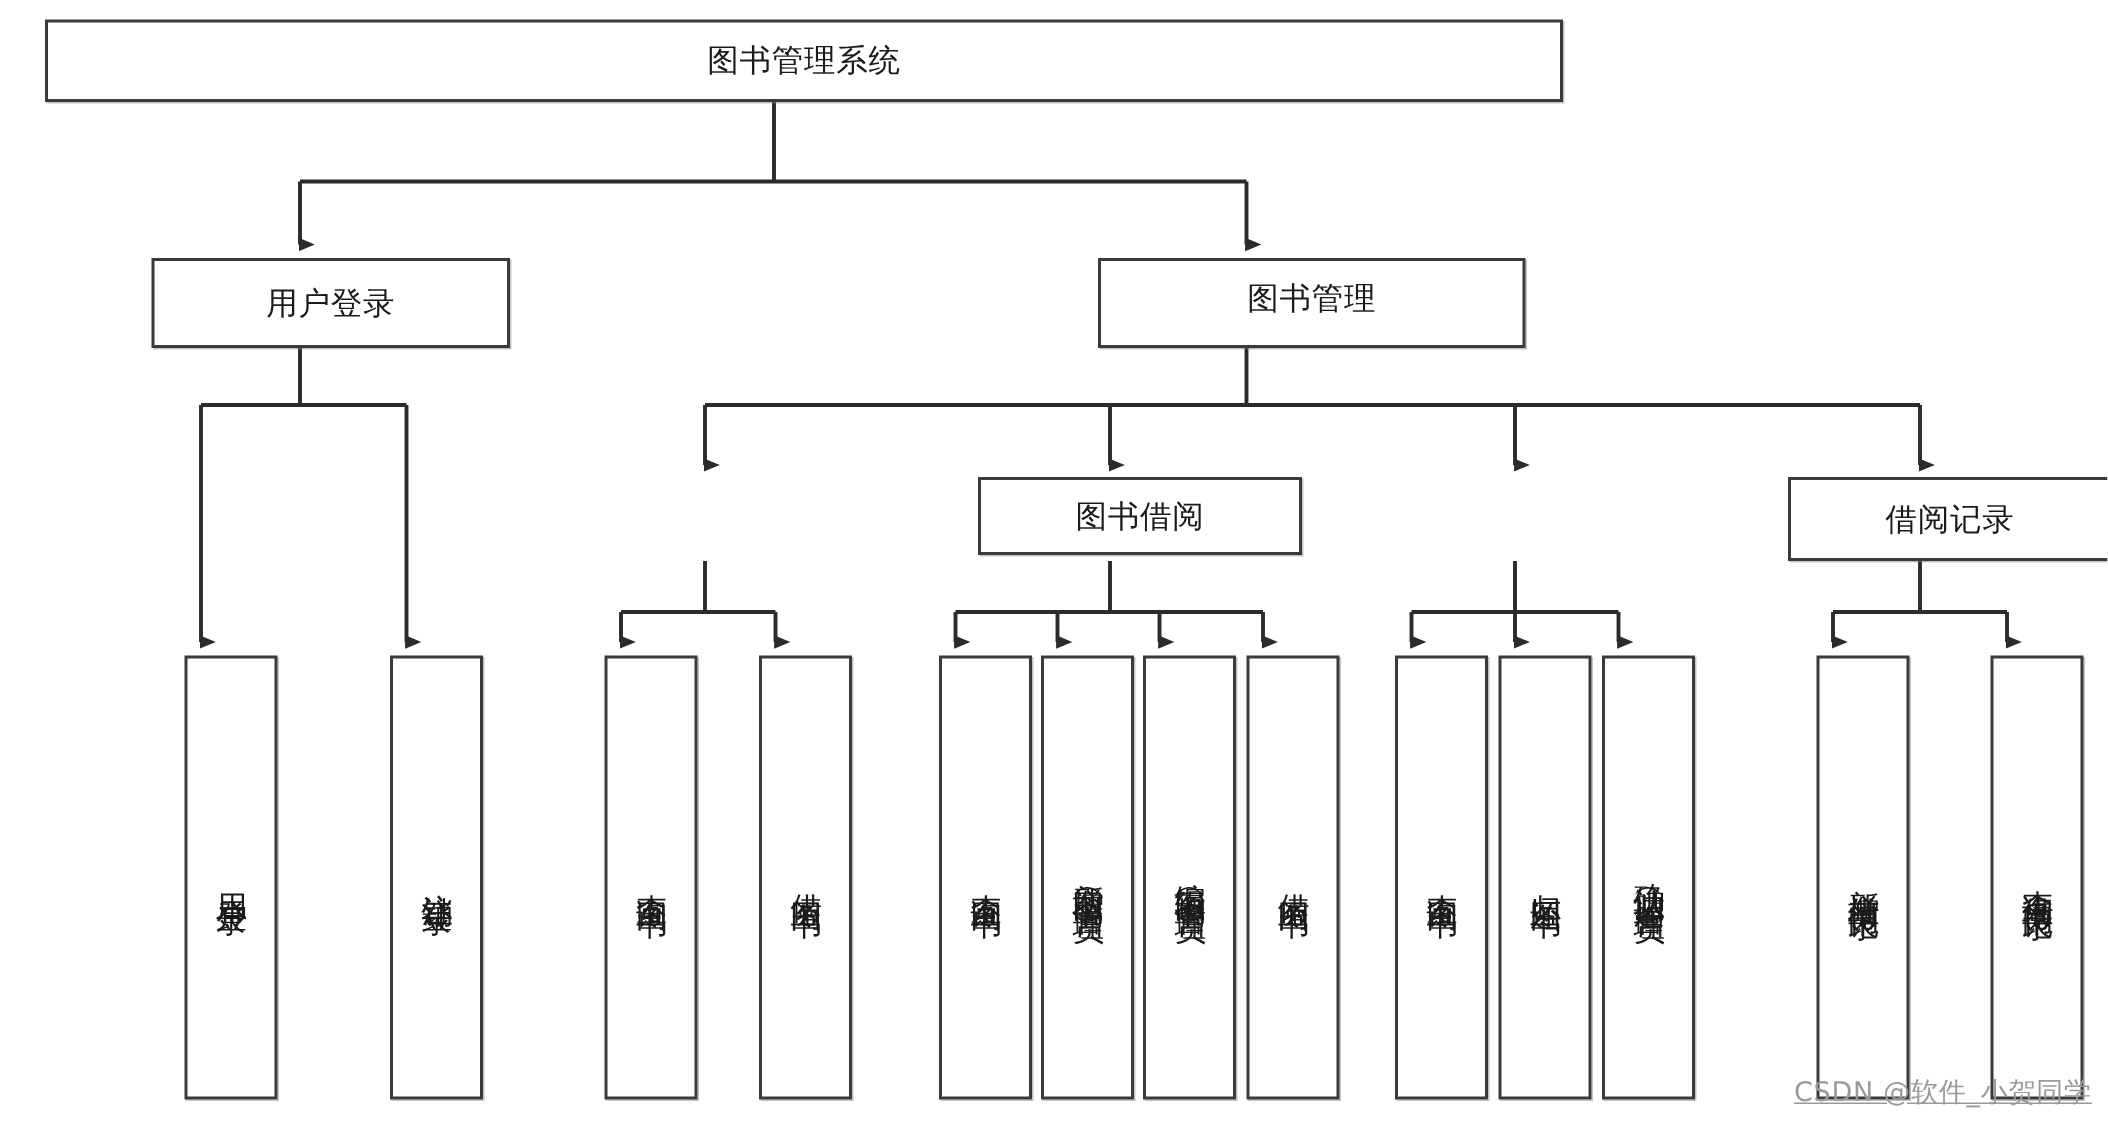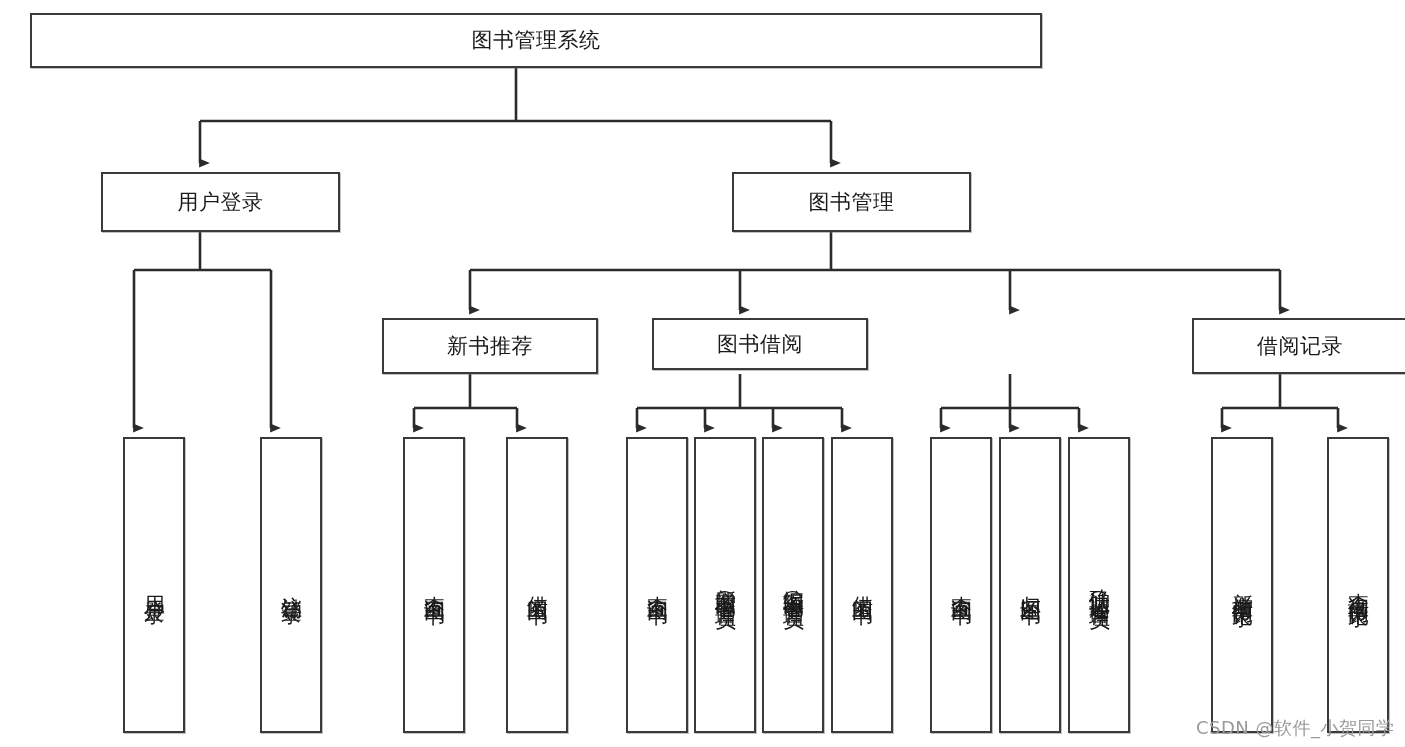--- a/index.html
+++ b/index.html
@@ -124,27 +124,24 @@
     </g>
   </svg>
 
   <div class="node horiz" style="left:10px; top:13px; width:1012px; height:55px;">
     <span class="label">图书管理系统</span>
   </div>
 
   <div class="node horiz" style="left:81px; top:172px; width:239px; height:60px;">
     <span class="label">用户登录</span>
   </div>
-  <div class="node horiz" style="left:712px; top:172px; width:239px; height:60px;">
+  <div class="node horiz" style="left:712px; top:172px; width:285px; height:60px;font-family:Liberation Mono, monospace;">
     <span class="label">图书管理</span>
   </div>
 
-  <div class="node horiz" style="left:362px; top:318px; width:216px; height:56px;">
-    <span class="label">新书推荐</span>
-  </div>
   <div class="node horiz" style="left:632px; top:318px; width:216px; height:52px;">
     <span class="label">图书借阅</span>
   </div>
   <div class="node horiz" style="left:1172px; top:318px; width:216px; height:56px;">
     <span class="label">借阅记录</span>
   </div>
 
   <div class="node vert" style="left:103px; top:437px; width:62px; height:296px;">
     <span class="label">用户登录</span>
   </div>
@@ -182,15 +179,15 @@
     <span class="label">确认归还（管理员）</span>
   </div>
 
   <div class="node vert" style="left:1191px; top:437px; width:62px; height:296px;">
     <span class="label">新增借阅记录</span>
   </div>
   <div class="node vert" style="left:1307px; top:437px; width:62px; height:296px;">
     <span class="label">查询借阅记录</span>
   </div>
 
-  <div class="watermark" style="left:1196px; top:716px;">CSDN @软件_小贺同学</div>
+  <div class="watermark" style="left:1196px; top:716px;text-decoration:underline;">CSDN @软件_小贺同学</div>
 
 </div>
 
 </body></html>

